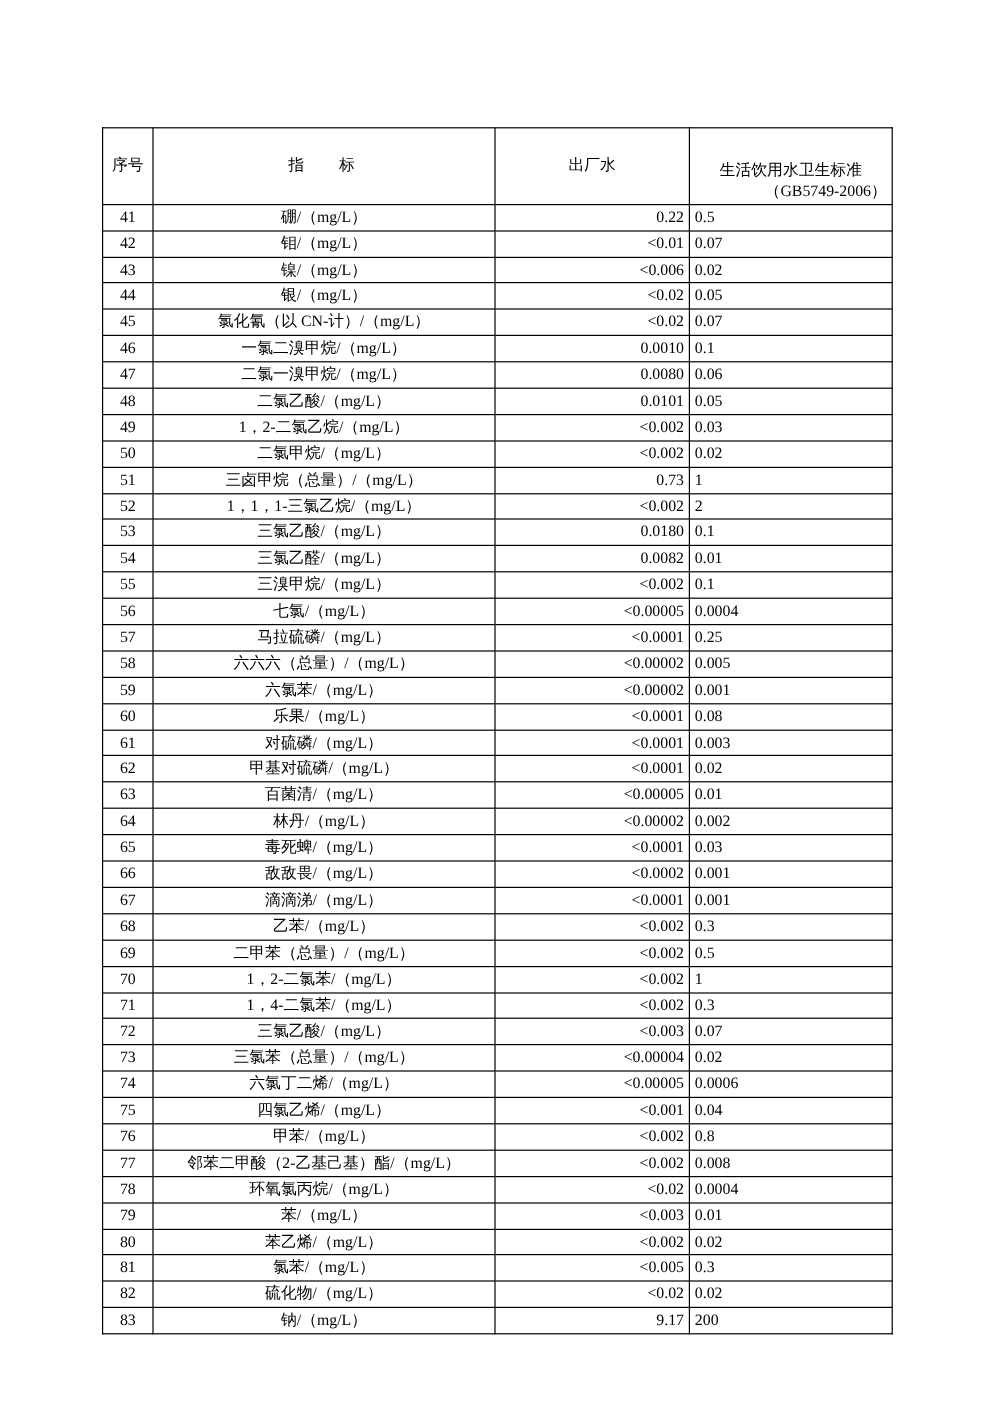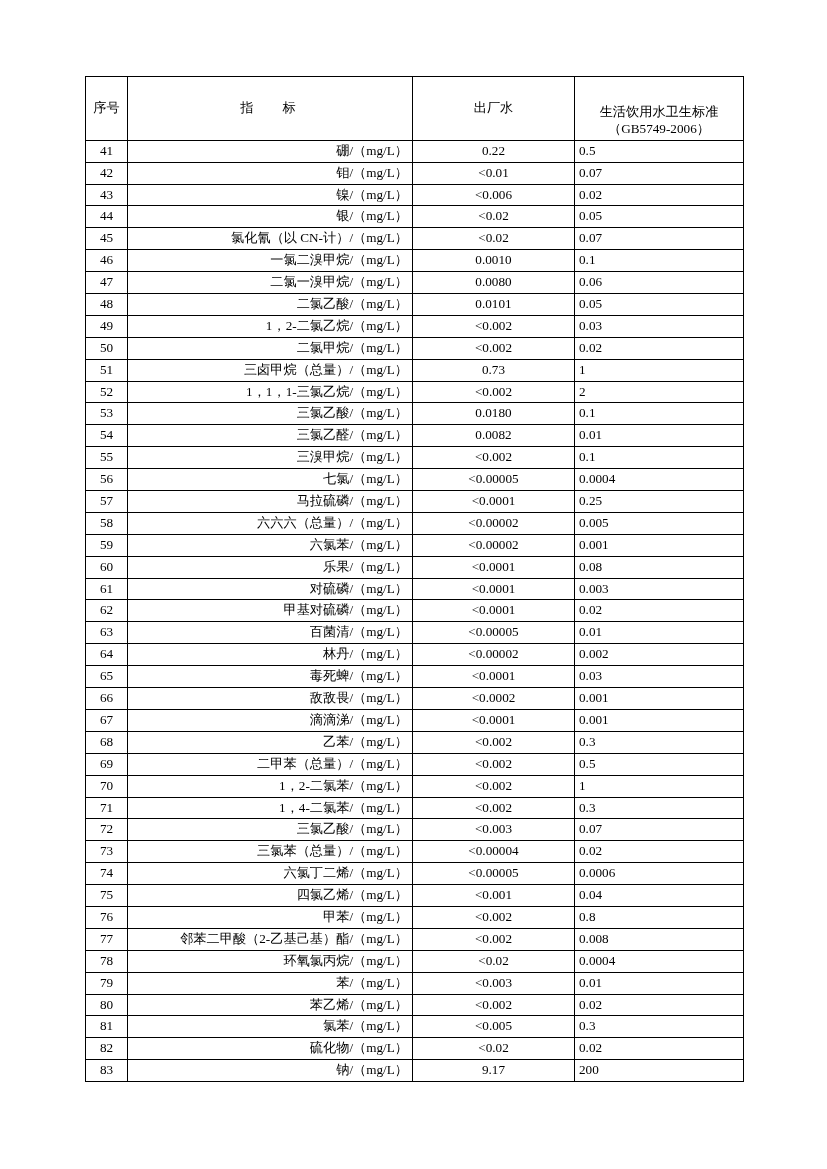--- a/index.html
+++ b/index.html
@@ -11,21 +11,21 @@
     width: 827px;
     height: 1169px;
     font-family: "Liberation Serif", "DejaVu Serif", serif;
     color: #000000;
   }
   .page {
     position: relative;
     width: 827px;
     height: 985px;
     box-sizing: border-box;
-    padding: 76px 85px 0 85px;
+    padding: 106px 85px 0 85px;
   }
   table.report {
     width: 658px;
     border-collapse: collapse;
     table-layout: fixed;
   }
   table.report col.c-no    { width: 42px; }
   table.report col.c-ind   { width: 285px; }
   table.report col.c-out   { width: 162px; }
   table.report col.c-std   { width: 169px; }
@@ -46,33 +46,33 @@
     padding: 3px 4px;
   }
   th.head-no { letter-spacing: 0px; }
   th.head-ind { letter-spacing: 0px; }
   .head-ind-inner {
     display: inline-block;
     letter-spacing: 8px;
     padding-left: 4px;
   }
   .head-std-line1 { display: block; margin-top: 25px; }
-  .head-std-line2 { display: block; }
+  .head-std-line2 { display: block; text-align: right; }
 
   td.col-no {
     text-align: center;
     height: 20.5px;
   }
   td.col-ind {
-    text-align: right;
+    text-align: center;
     white-space: nowrap;
     overflow: hidden;
   }
   td.col-out {
-    text-align: center;
+    text-align: right;
     padding-right: 6px;
   }
   td.col-std {
     text-align: left;
     padding-right: 6px;
   }
   td.small-ind {
     font-size: 12.2px;
     margin-left: 40px;
   }

